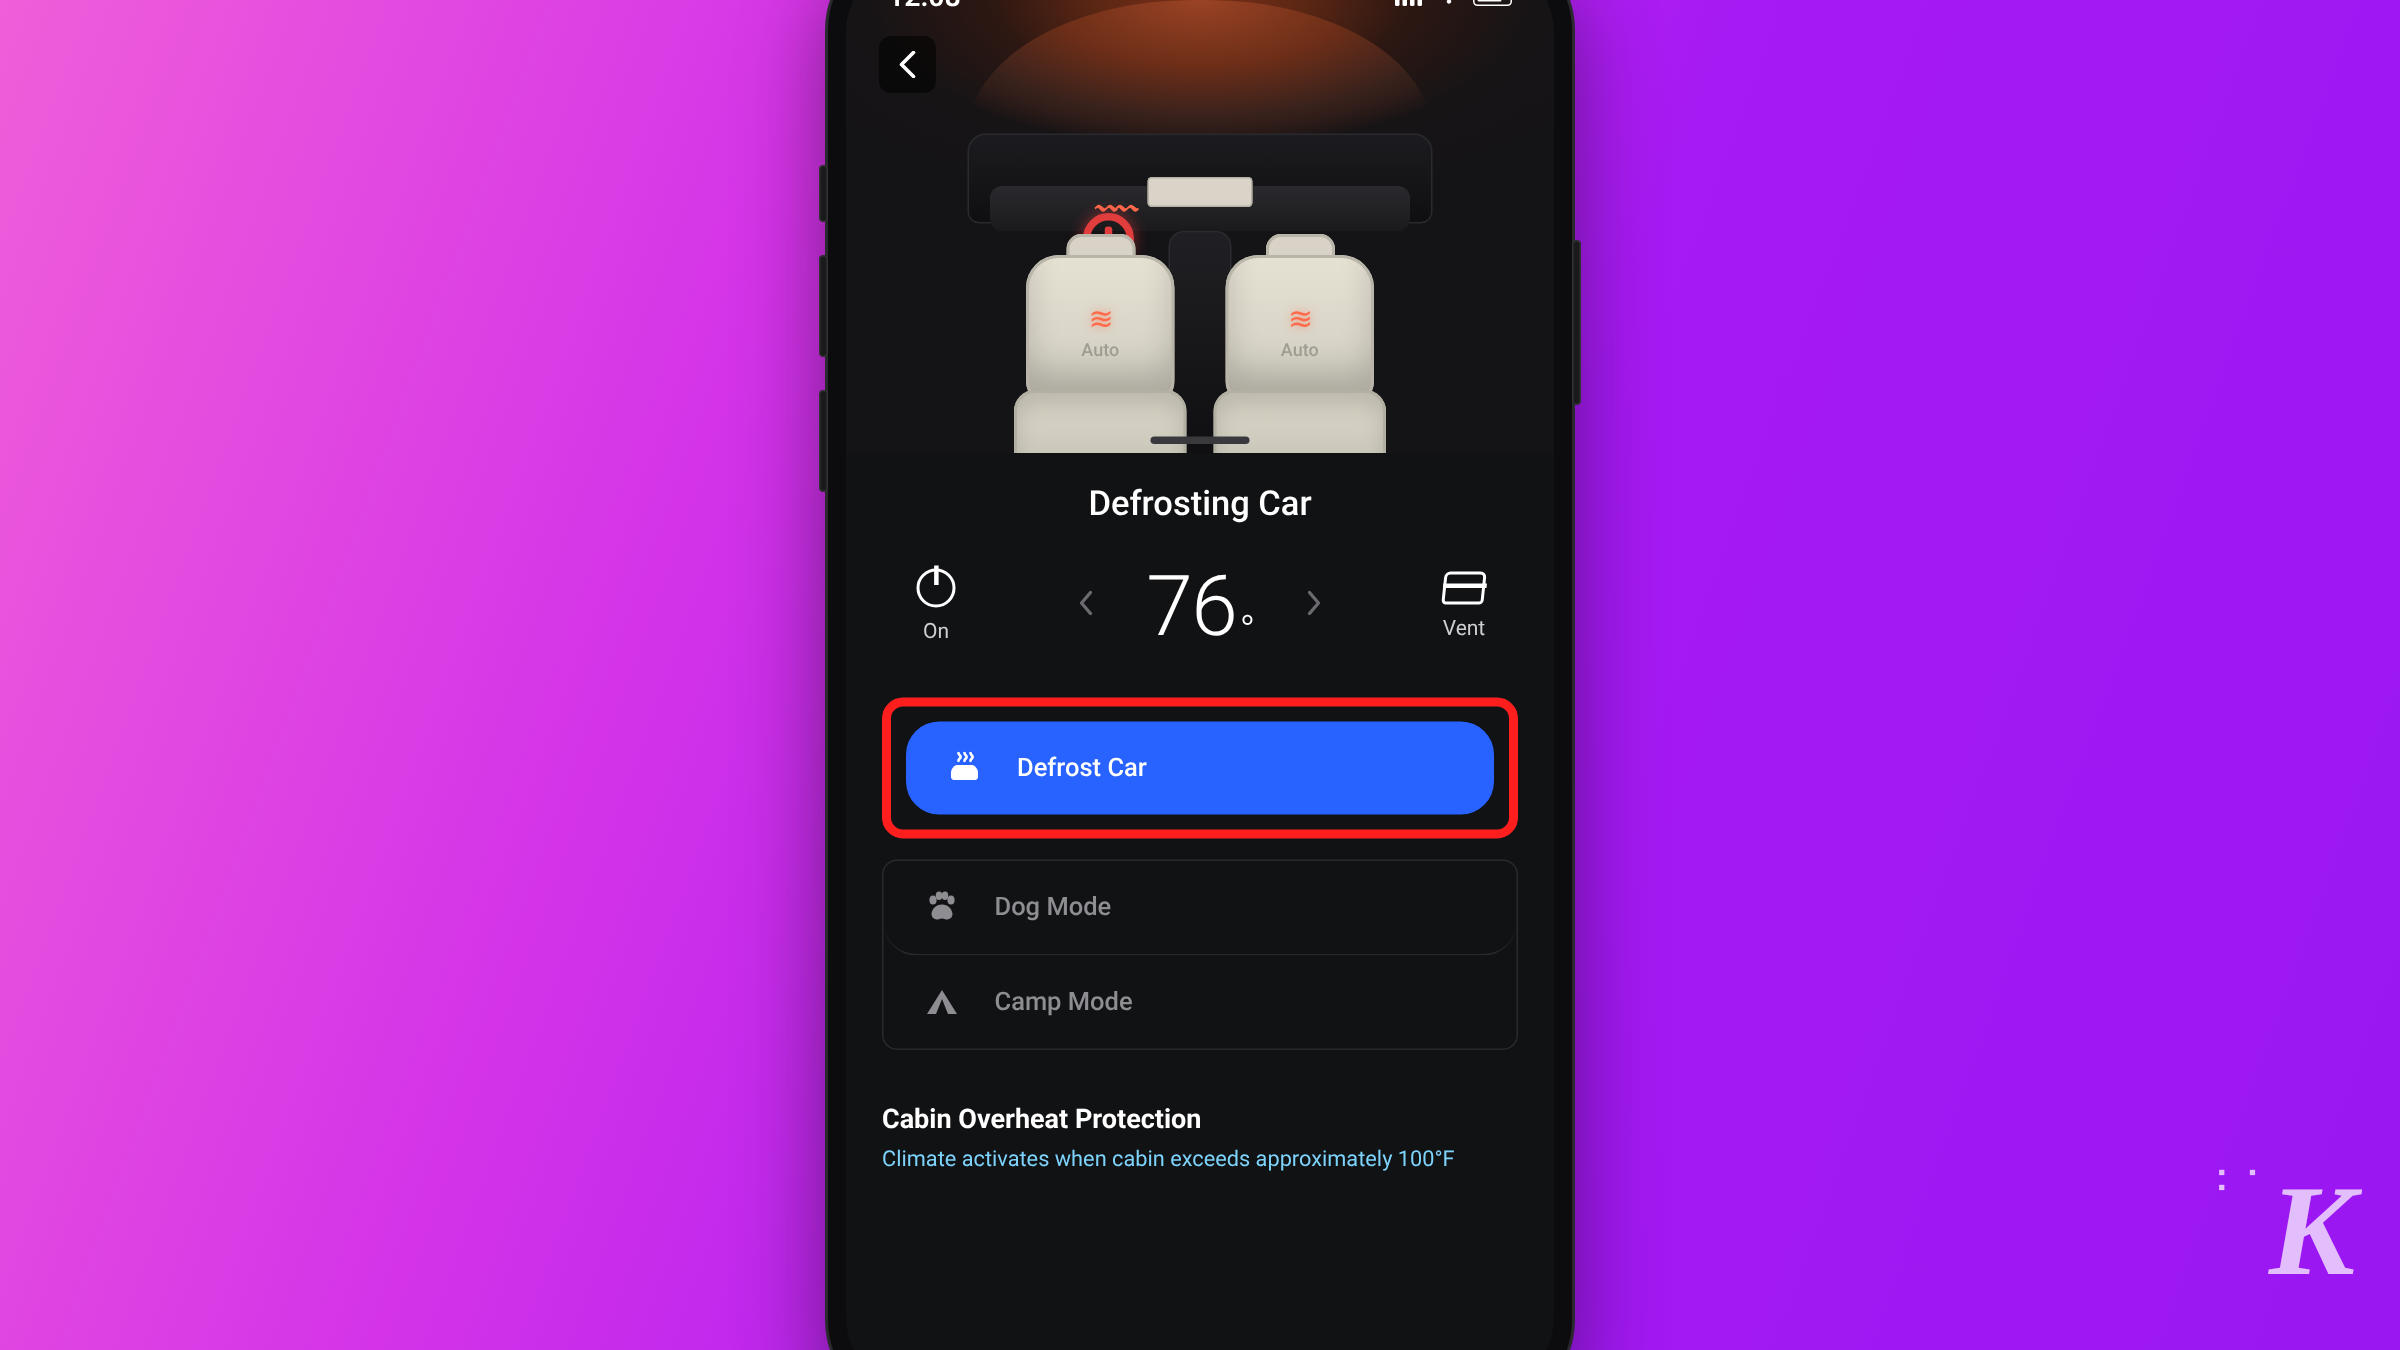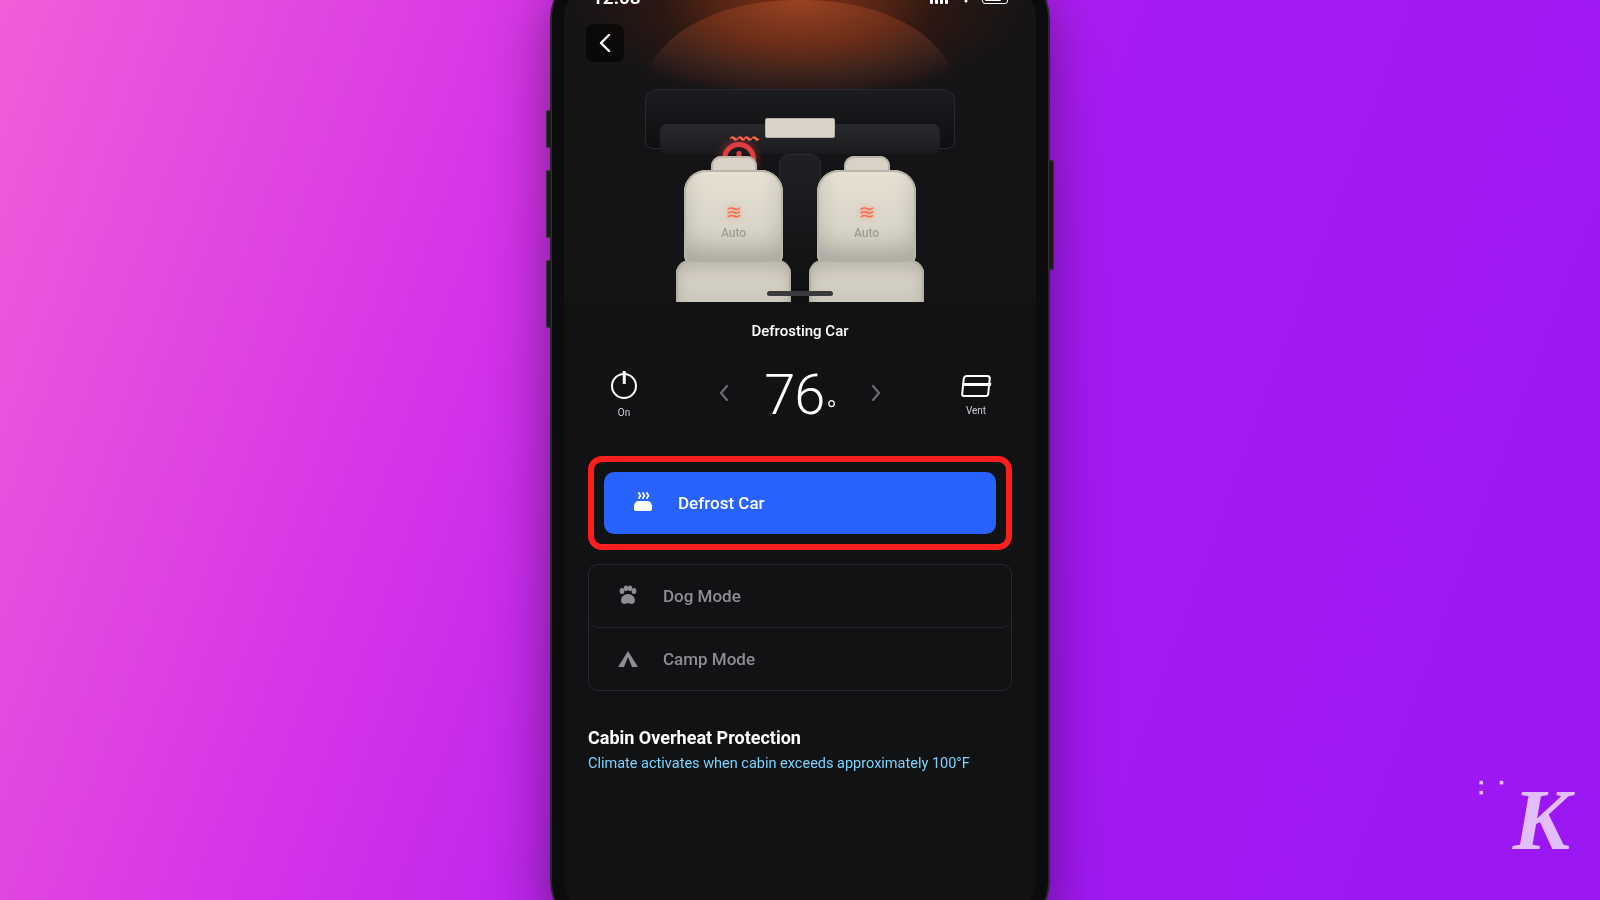--- a/index.html
+++ b/index.html
@@ -121,38 +121,38 @@
   .seat .hrest{
     position:absolute; top:-14px; left:50%; transform:translateX(-50%);
     width:46px; height:26px; background:#d8d3c6; border-radius:10px;
     box-shadow: inset 0 0 0 2px #b9b5a9;
   }
   .seat .heat { position:absolute; top:30px; left:0; right:0; text-align:center; color:#ff6a4a; font-size:20px; letter-spacing:-1px; text-shadow:0 0 6px rgba(255,106,74,.6);}
   .seat .auto { position:absolute; top:56px; left:0; right:0; text-align:center; color:#9f9c94; font-size:12px; font-weight:500;}
   .grab { position:absolute; left:50%; transform:translateX(-50%); bottom:6px; width:66px; height:5px; background:#3a3a3e; border-radius:3px;}
   
   .body { padding: 20px 24px 40px; }
-  .title { text-align:center; font-size:15px; font-weight:500; color:#fff; }
+  .title { text-align:center; font-size:23px; font-weight:500; color:#fff; }
   .sub { text-align:center; font-size:15px; color:#8d8d92; margin-top:6px; }
   .temp-row { display:flex; align-items:center; justify-content:space-between; margin-top:22px; padding:0 4px;}
   .tctl { display:flex; flex-direction:column; align-items:center; gap:8px; width:64px;}
-  .tctl .lab { font-size:10px; color:#cfcfd3;}
+  .tctl .lab { font-size:14px; color:#cfcfd3;}
   .power-ic { width:26px; height:26px; border:2.5px solid #fff; border-radius:50%; position:relative;}
   .power-ic:after{content:"";position:absolute;left:50%;top:-4px;width:2.5px;height:13px;background:#fff;transform:translateX(-50%);}
   .vent-ic { width:28px; height:22px; border:2.5px solid #fff; border-radius:4px 4px 3px 3px; position:relative; transform:skewX(-6deg);}
   .vent-ic:before{content:"";position:absolute;left:-2.5px;right:-2.5px;top:6px;height:2.5px;background:#fff;}
   .temp-mid { display:flex; align-items:center; gap:24px; }
   .chev { color:#6a6a70; font-size:20px; padding:10px;}
   .bigtemp { font-size:56px; font-weight:300; letter-spacing:-1px; display:flex; align-items:flex-end;}
   .bigtemp .deg { font-size:28px; margin-top:6px; margin-left:2px;}
   
   .hl-wrap { margin-top:28px; border:6px solid #ff1e1e; border-radius:14px; padding:10px; }
   .opt {
     display:flex; align-items:center; gap:22px;
-    padding:20px 26px; border-radius:10px;
+    padding:20px 26px; border-radius:22px;
     font-size:17px; font-weight:500;
   }
   .opt.primary { background:#2863ff; color:#fff; }
   .opt.secondary { background:transparent; color:#8d8d92; border-bottom:1px solid #2a2a2e;}
   .opt.secondary:last-child{border-bottom:none;}
   .opt .ic { width:26px; height:22px; display:flex; align-items:center; justify-content:center;}
   .opt-list { margin-top:14px; border:1px solid #2a2a2e; border-radius:10px; overflow:hidden;}
   .section-title { font-size:18px; font-weight:700; color:#fff; margin-top:36px;}
   .section-desc { font-size:14.5px; color:#7dd3fc; margin-top:6px; line-height:1.35;}
   

